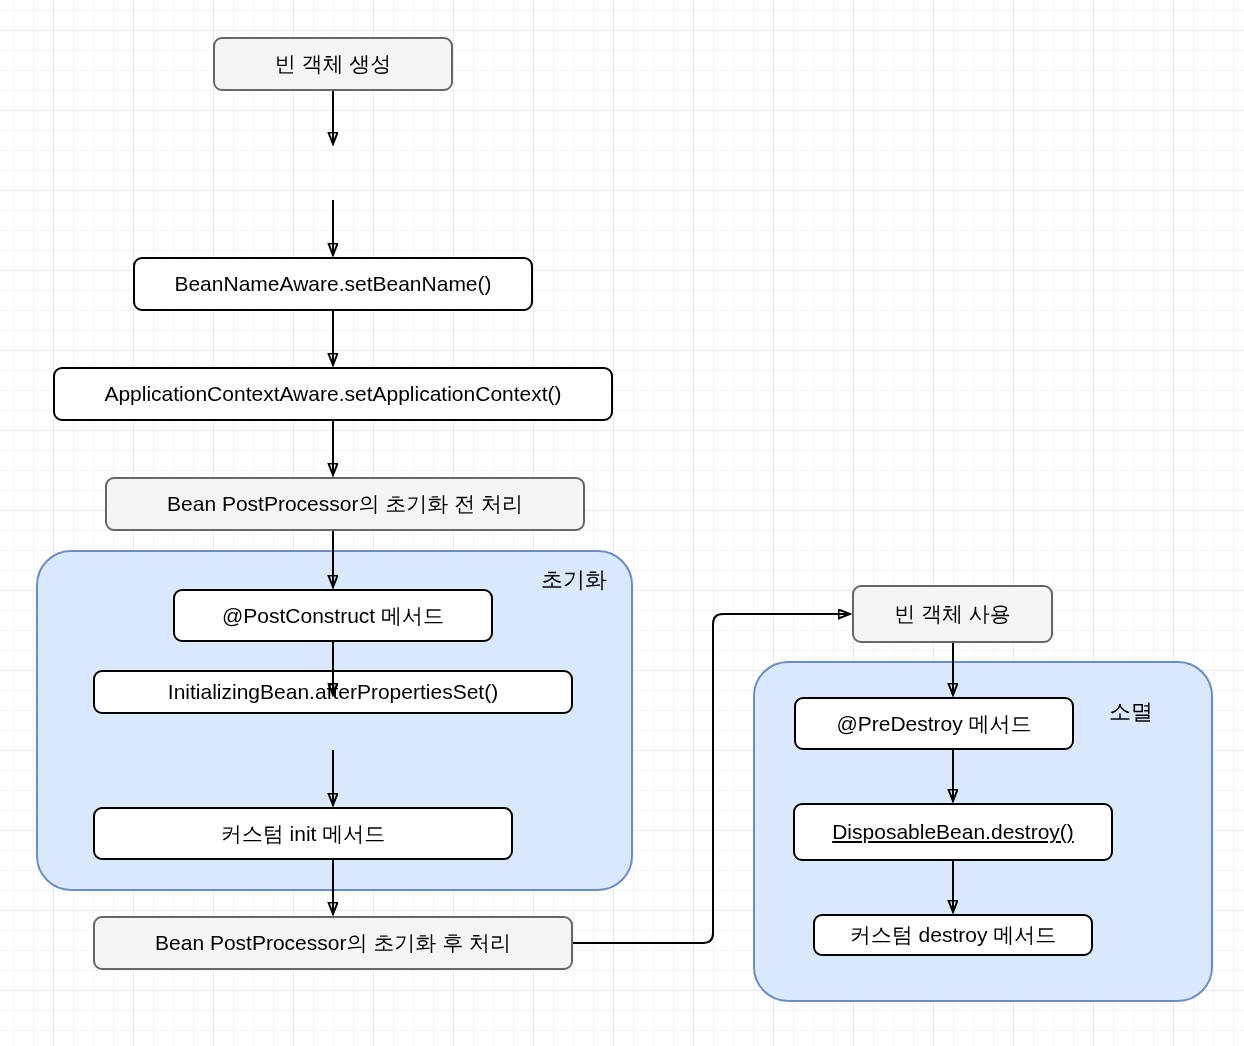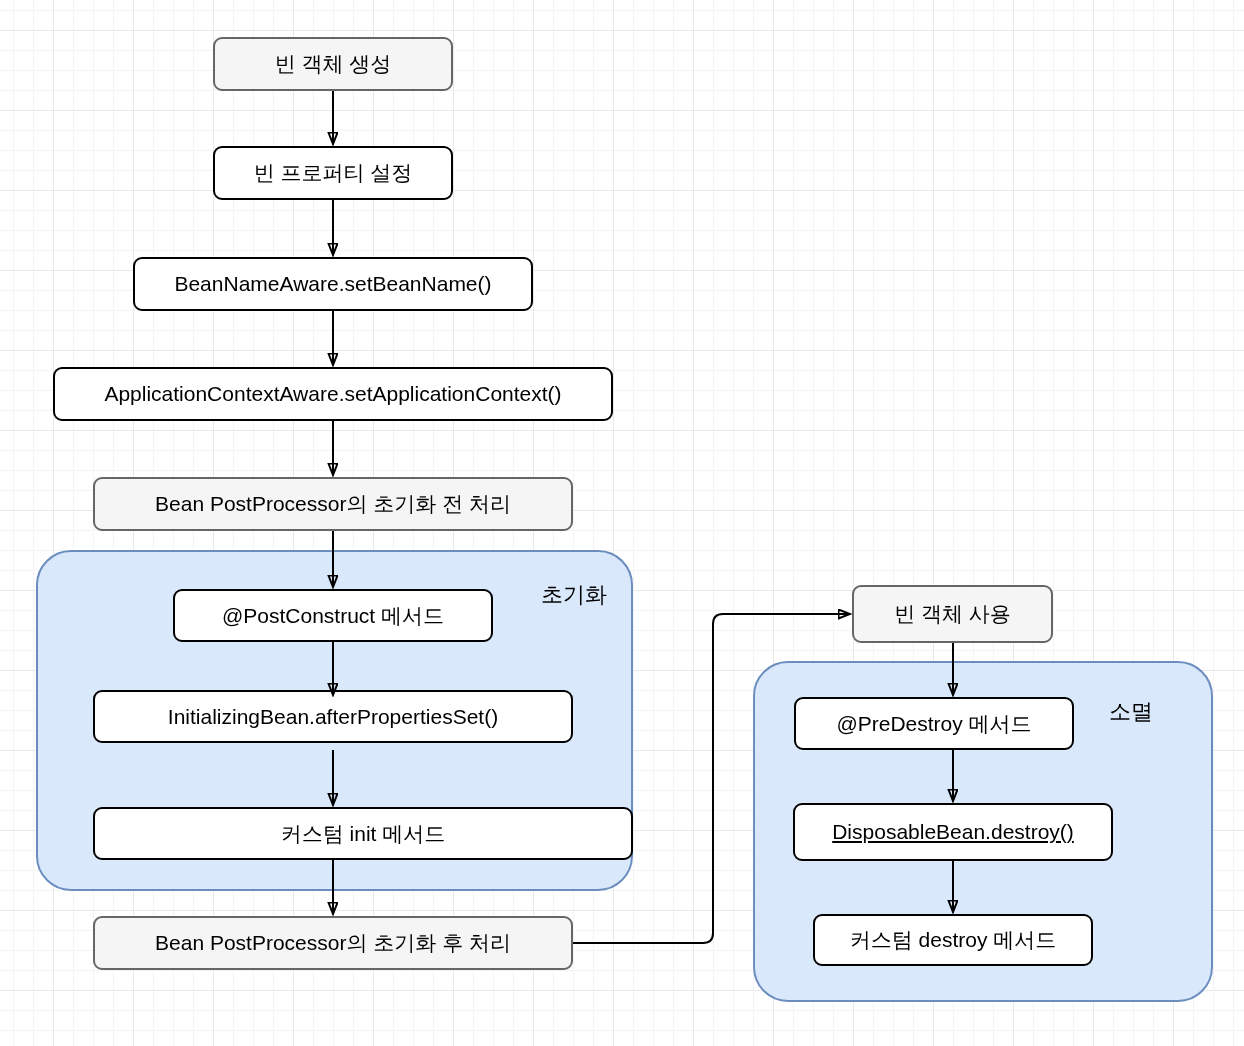--- a/index.html
+++ b/index.html
@@ -63,52 +63,51 @@
     stroke: #000000;
     stroke-width: 2px;
   }
 </style>
 </head>
 <body>
 
 <div class="canvas">
 
   <div class="group" style="left:36px; top:550px; width:597px; height:341px;">
-    <span class="group-label" style="top:28px; right:24px;">초기화</span>
+    <span class="group-label" style="top:13px; right:24px;">초기화</span>
   </div>
 
   <div class="group" style="left:753px; top:661px; width:460px; height:341px;font-family:Liberation Serif, serif;">
     <span class="group-label" style="top:34px; right:58px;">소멸</span>
   </div>
 
   <div class="node gray" style="left:213px; top:37px; width:240px; height:54px;">빈 객체 생성</div>
 
-  <div class="node" style="left:213px; top:146px; width:240px; height:54px;">빈 프로퍼티 설정</div>
 
   <div class="node" style="left:133px; top:257px; width:400px; height:54px;">BeanNameAware.setBeanName()</div>
 
   <div class="node" style="left:53px; top:367px; width:560px; height:54px;">ApplicationContextAware.setApplicationContext()</div>
 
-  <div class="node gray" style="left:93px; top:477px; width:480px; height:54px;">Bean PostProcessor의 초기화 전 처리</div>
+  <div class="node gray" style="left:105px; top:477px; width:480px; height:54px;">Bean PostProcessor의 초기화 전 처리</div>
 
   <div class="node" style="left:173px; top:589px; width:320px; height:53px;">@PostConstruct 메서드</div>
 
-  <div class="node" style="left:93px; top:690px; width:480px; height:53px;">InitializingBean.afterPropertiesSet()</div>
+  <div class="node" style="left:93px; top:670px; width:480px; height:44px;">InitializingBean.afterPropertiesSet()</div>
 
-  <div class="node" style="left:93px; top:807px; width:540px; height:53px;">커스텀 init 메서드</div>
+  <div class="node" style="left:93px; top:807px; width:420px; height:53px;">커스텀 init 메서드</div>
 
   <div class="node gray" style="left:93px; top:916px; width:480px; height:54px;">Bean PostProcessor의 초기화 후 처리</div>
 
   <div class="node gray" style="left:852px; top:585px; width:201px; height:58px;">빈 객체 사용</div>
 
   <div class="node" style="left:794px; top:697px; width:280px; height:53px;">@PreDestroy 메서드</div>
 
   <div class="node" style="left:793px; top:803px; width:320px; height:58px;text-decoration:underline;">DisposableBean.destroy()</div>
 
-  <div class="node" style="left:813px; top:914px; width:280px; height:52px;">커스텀 destroy 메서드</div>
+  <div class="node" style="left:813px; top:914px; width:280px; height:42px;">커스텀 destroy 메서드</div>
 
   <svg class="edges" width="1244" height="1046" viewBox="0 0 1244 1046">
     <defs>
       <marker id="arrowhead" markerUnits="userSpaceOnUse" markerWidth="14" markerHeight="12" refX="12" refY="5" orient="auto">
         <path d="M0.5,0.5 L12,5 L0.5,9.5 Z" fill="#000000" stroke="#000000" stroke-width="1"></path>
       </marker>
     </defs>
     <path d="M333 91 V144" marker-end="url(#arrowhead)"></path>
     <path d="M333 200 V255" marker-end="url(#arrowhead)"></path>
     <path d="M333 311 V365" marker-end="url(#arrowhead)"></path>

